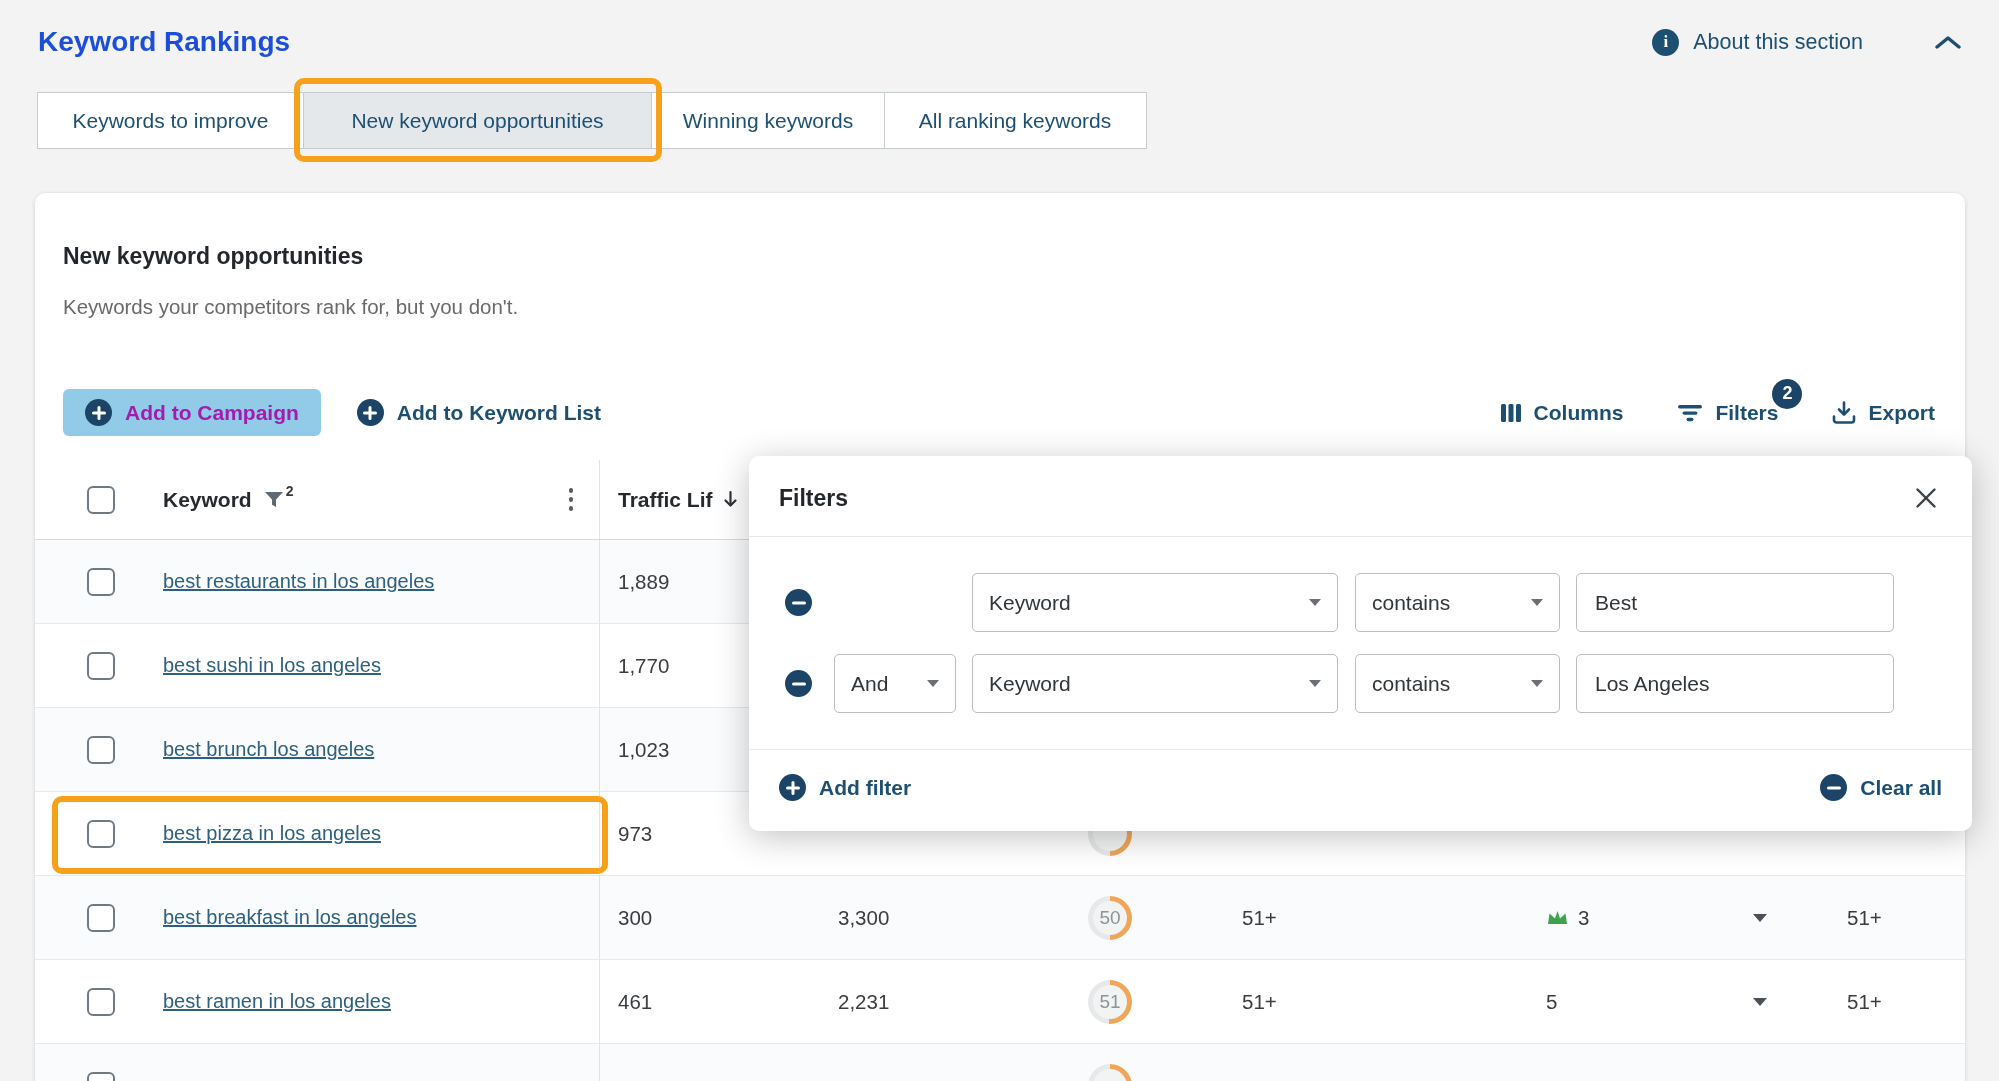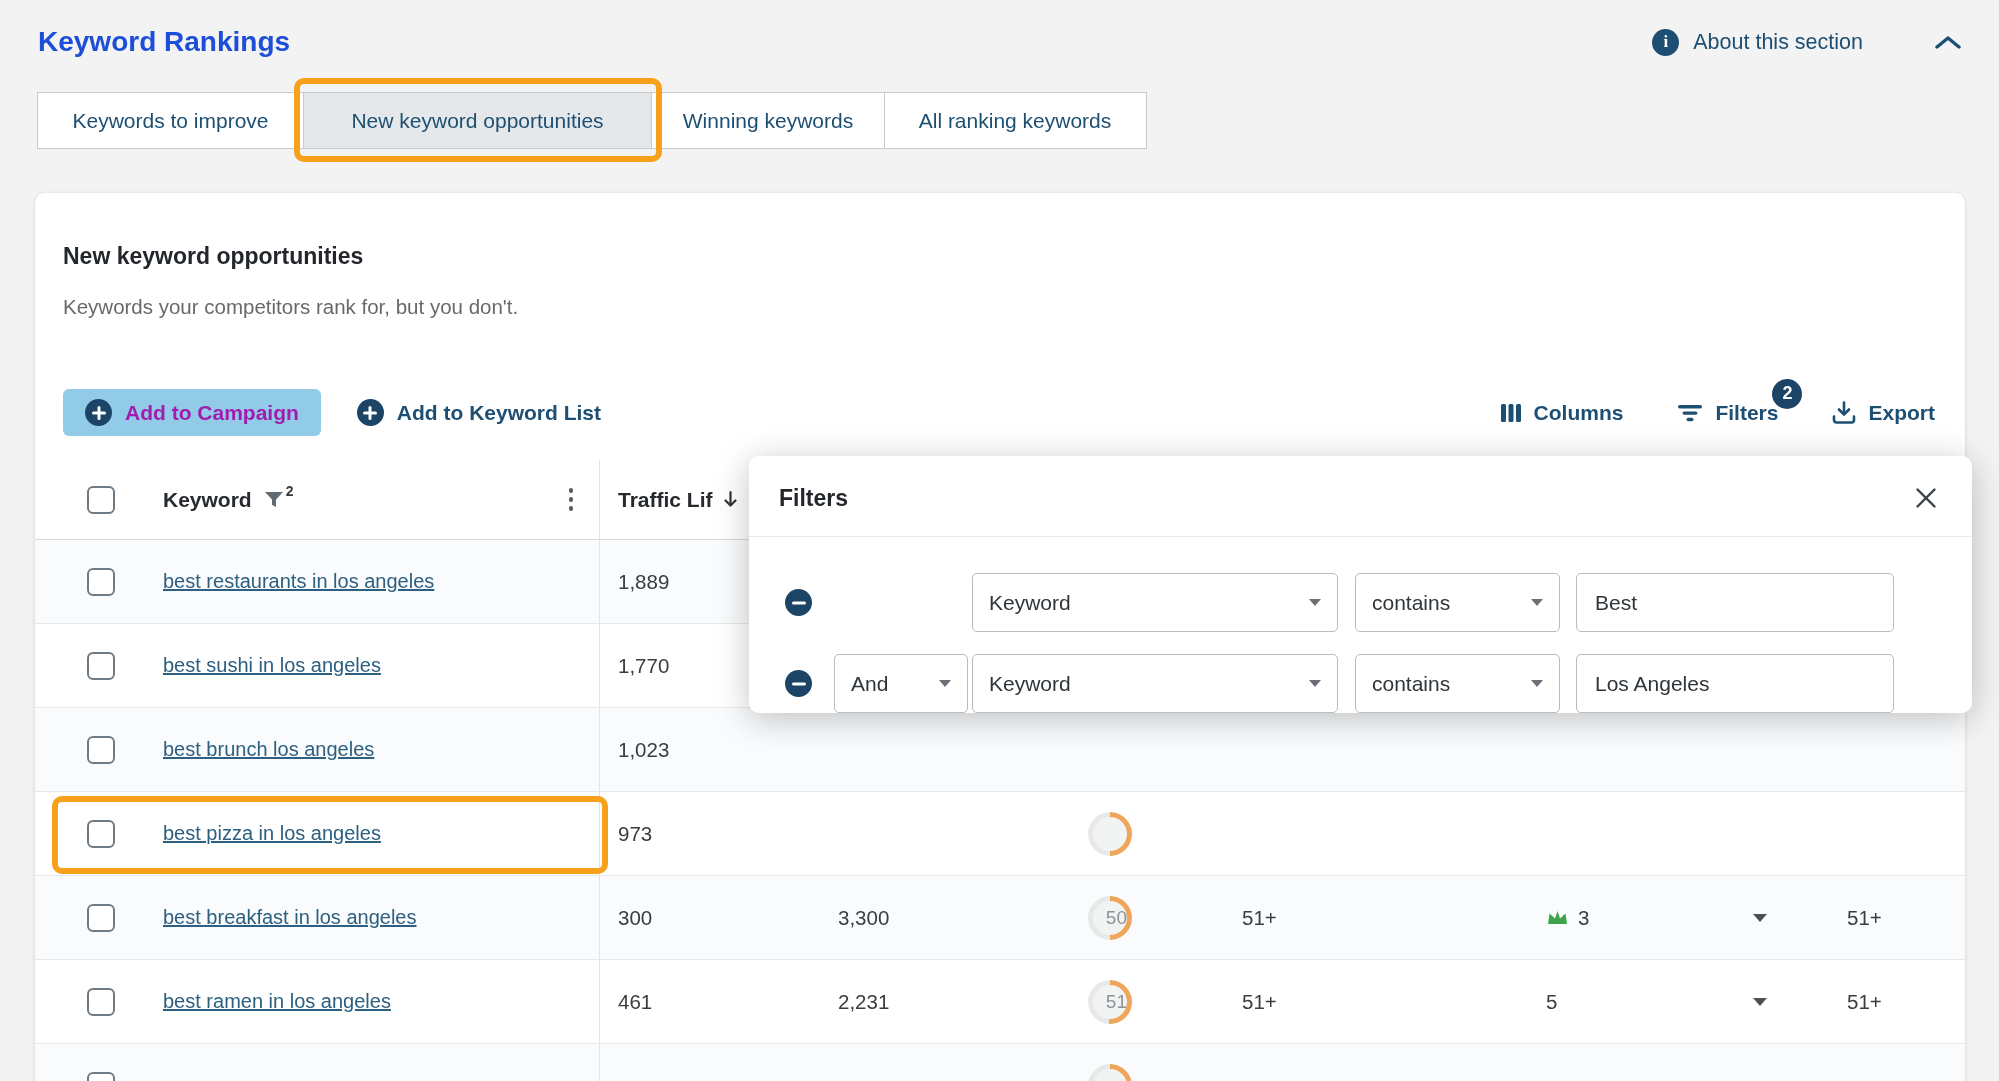--- a/index.html
+++ b/index.html
@@ -94,42 +94,42 @@
   .kw-filter{display:flex;align-items:flex-start;margin-left:12px;}
   .kw-filter sup{font-size:14px;color:#33383c;position:relative;top:-8px;left:2px;font-weight:700;}
   .kebab{margin-left:auto;margin-right:26px;display:flex;flex-direction:column;align-items:center;cursor:pointer;}
   .kebab i{width:4.5px;height:4.5px;border-radius:50%;background:#565b60;display:block;margin:2.2px 0;}
   .sort-ic{margin-left:10px;display:flex;align-items:center;}
   .kw-link{color:var(--link-blue);font-size:20px;text-decoration:underline;cursor:pointer;}
   .num{font-size:20.5px;color:#3a3d40;}
   .gauge{width:44px;height:44px;border-radius:50%;display:flex;align-items:center;justify-content:center;
     background:var(--gauge-track);flex:0 0 auto;}
   .gauge-in{width:34px;height:34px;border-radius:50%;background:#f2f3f3;display:flex;
-    align-items:center;justify-content:flex-end;font-size:19px;color:#8d9398;}
+    align-items:center;justify-content:center;font-size:19px;color:#8d9398;}
   .crown-ic{display:flex;align-items:center;}
   .row-caret{width:0;height:0;border-left:7px solid transparent;border-right:7px solid transparent;
     border-top:8px solid #4a5056;cursor:pointer;}
 
   
   .filters-pop{position:absolute;left:749px;top:456px;width:1223px;background:#fff;border-radius:10px;
     box-shadow:0 6px 34px rgba(0,0,0,.24);z-index:100;}
   .fp-head{display:flex;align-items:center;justify-content:space-between;padding:26px 30px 22px 30px;
     border-bottom:1px solid #e8e9ea;}
   .fp-title{font-size:23px;font-weight:700;color:#23272b;}
   .fp-close{background:none;border:none;cursor:pointer;display:flex;align-items:center;padding:4px;}
   .fp-body{padding:36px 30px 0 30px;}
   .f-row{display:flex;align-items:center;height:59px;}
   .f-row + .f-row{margin-top:22px;}
   .f-minus{margin-left:6px;cursor:pointer;}
   .conj-slot{width:122px;margin-left:22px;flex:0 0 auto;}
   .dd{height:59px;border:1.5px solid #b9bdbf;border-radius:5px;background:#fff;display:flex;
     align-items:center;padding:0 16px;font-size:21px;color:#2f3539;cursor:pointer;}
   .dd-caret{width:0;height:0;border-left:6px solid transparent;border-right:6px solid transparent;
     border-top:7px solid #6b7076;margin-left:auto;}
-  .dd.dd-conj{width:134px;}
+  .dd.dd-conj{width:122px;}
   .dd.dd-field{width:366px;margin-left:16px;}
   .dd.dd-op{width:205px;margin-left:17px;}
   .f-input{width:318px;height:59px;margin-left:16px;border:1.5px solid #b9bdbf;border-radius:5px;
     padding:0 18px;font-size:21px;color:#2f3539;font-family:inherit;}
   .fp-foot{margin-top:36px;border-top:1px solid #e8e9ea;padding:24px 30px 30px 30px;display:flex;
     align-items:center;justify-content:space-between;}
 </style>
 </head>
 <body>
 
@@ -464,13 +464,23 @@
         <i class="dd-caret"></i>
       </div>
       <div class="dd dd-op">
         <span>contains</span>
         <i class="dd-caret"></i>
       </div>
       <input class="f-input" type="text" value="Los Angeles" style="">
     </div>
   </div>
 
+  <div class="fp-foot">
+    <button class="link-btn">
+      <span class="circle-ic plus"></span>
+      <span>Add filter</span>
+    </button>
+    <button class="link-btn">
+      <span class="circle-ic"></span>
+      <span>Clear all</span>
+    </button>
+  </div>
 </div>
 
 </body></html>

